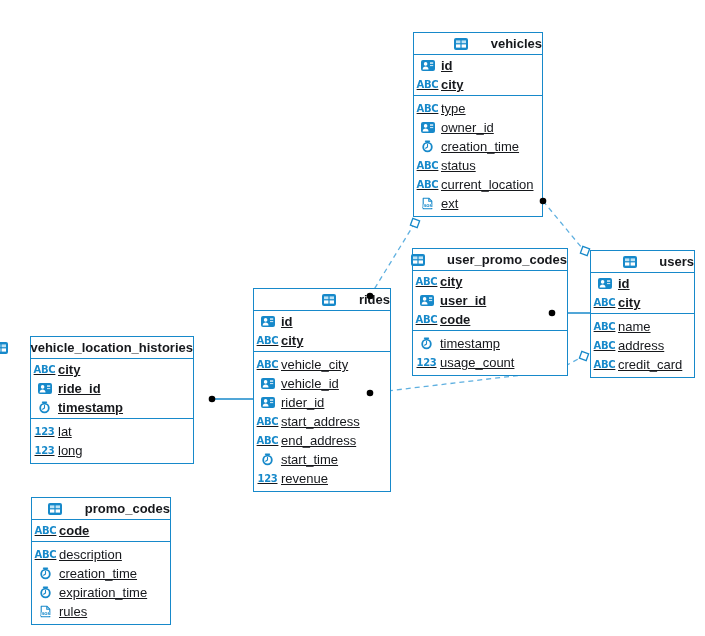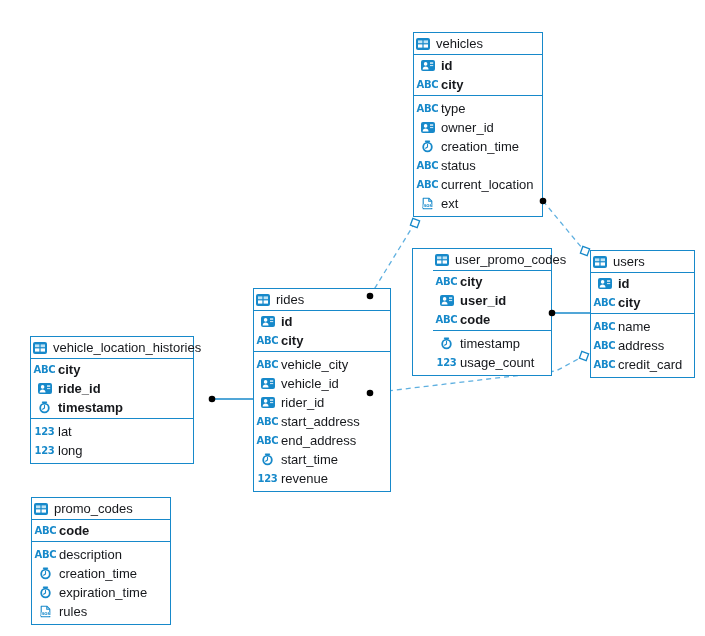--- a/index.html
+++ b/index.html
@@ -15,30 +15,30 @@
   #edges-over{z-index:2;}
 
   .table-card{
     position:absolute;background:#ffffff;
     border:1.5px solid var(--blue);
     box-sizing:border-box;
     color:var(--text);
     font-size:13px;
   }
   .thead{
-    display:flex;align-items:center;justify-content:flex-start;gap:5px;
+    display:flex;align-items:center;justify-content:flex-end;gap:21px;
     height:21px;border-bottom:1.5px solid var(--blue);
-    font-weight:400;white-space:nowrap;
+    font-weight:700;white-space:nowrap;
   }
   .section{padding:1px 0;}
   .section.pk{border-bottom:1.2px solid var(--blue);}
   .section.fields{padding:3px 0;}
   .row{
     display:flex;align-items:center;gap:5px;
-    height:19px;padding:0 5px;white-space:nowrap;
+    height:19px;padding:0 5px;white-space:nowrap;text-decoration:underline;
   }
   .row.pk .fname{font-weight:700;}
   .fname{line-height:19px;}
   .icon{
     width:17px;flex:0 0 17px;display:flex;align-items:center;justify-content:center;
   }
   .abc{color:var(--blue);font-weight:800;font-size:10px;letter-spacing:-0.3px;font-family:"DejaVu Sans",sans-serif;}
   .num{color:var(--blue);font-weight:800;font-size:10px;letter-spacing:-0.3px;font-family:"DejaVu Sans",sans-serif;}
 </style>
 </head>
@@ -134,21 +134,21 @@
                 <path d="M2.2 1.2 h5.6 l3 3 v7.6 h-8.6 z" fill="#fff" stroke="#1789ca" stroke-width="1.1" stroke-linejoin="round"></path>
                 <path d="M7.8 1.2 v3 h3" fill="none" stroke="#1789ca" stroke-width="1.1"></path>
                 <rect x="1" y="7.4" width="11" height="3.6" fill="#fff"></rect>
                 <text x="6.5" y="10.3" font-size="3.8" font-weight="700" text-anchor="middle" fill="#1789ca" font-family="DejaVu Sans, sans-serif">JSON</text>
               </svg>
             </span>
             <span class="fname">ext</span>
           </div>
         </div>
       </div>
-      <div class="table-card" style="left: 412px; top: 248px; width: 140px; padding-left: 20px;">
+      <div class="table-card" style="left: 412px; top: 248px; width: 156px;">
         <div class="thead">
           <span class="icon">
             <svg width="14" height="12" viewBox="0 0 14 12">
               <rect width="14" height="12" rx="2" fill="#1789ca"></rect>
               <rect x="2" y="2.4" width="4.4" height="2.8" fill="#bfe3f5"></rect>
               <rect x="7.6" y="2.4" width="4.4" height="2.8" fill="#bfe3f5"></rect>
               <rect x="2" y="6.4" width="4.4" height="3.2" fill="#fff"></rect>
               <rect x="7.6" y="6.4" width="4.4" height="3.2" fill="#fff"></rect>
             </svg>
           </span>

